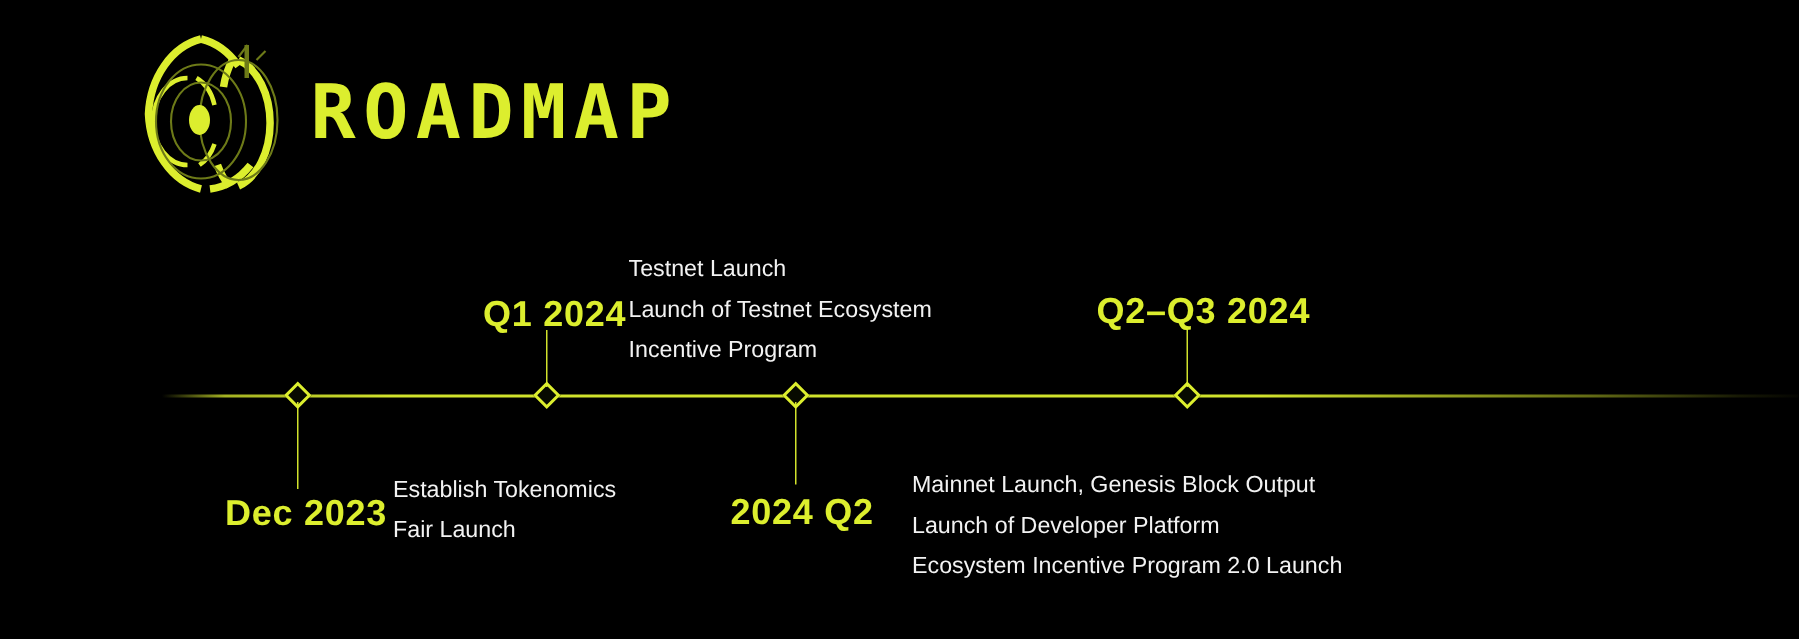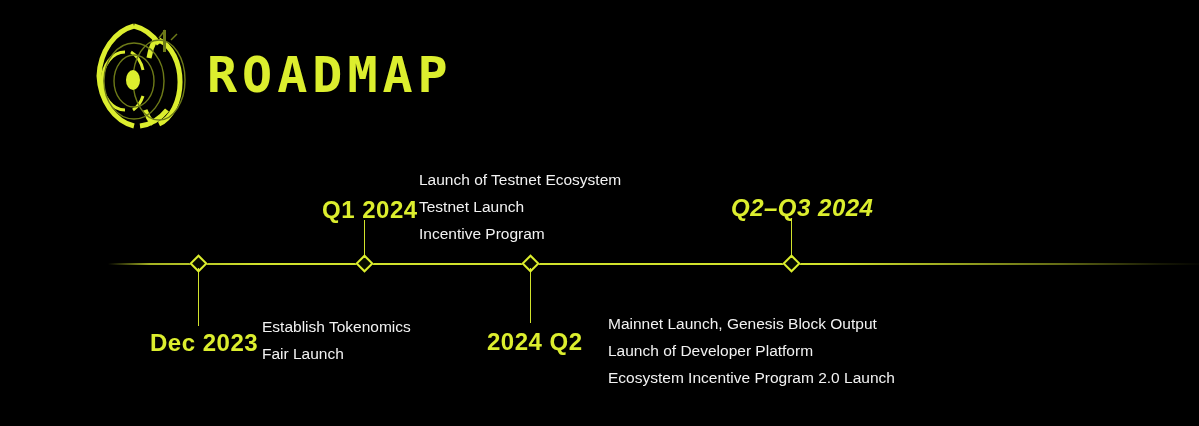--- a/index.html
+++ b/index.html
@@ -163,39 +163,39 @@
         <span class="desc-line">Establish Tokenomics</span>
         <span class="desc-line">Fair Launch</span>
       </div>
     </div>
 
     <div class="milestone">
       <div class="marker" style="left:358px; top:257px;"></div>
       <div class="stem" style="left:364px; top:220px; height:38px;"></div>
       <div class="period-label" style="left:322px; top:196px;">Q1  2024</div>
       <div class="desc-block" style="left:419px; top:166px;">
+        <span class="desc-line">Testnet Launch</span>
         <span class="desc-line">Launch of Testnet Ecosystem</span>
-        <span class="desc-line">Testnet Launch</span>
         <span class="desc-line">Incentive Program</span>
       </div>
     </div>
 
     <div class="milestone">
       <div class="marker" style="left:524px; top:257px;"></div>
       <div class="stem" style="left:530px; top:268px; height:55px;"></div>
       <div class="period-label" style="left:487px; top:328px;">2024 Q2</div>
       <div class="desc-block" style="left:608px; top:298px;margin-top:12px;">
         <span class="desc-line">Mainnet Launch, Genesis Block Output</span>
         <span class="desc-line">Launch of Developer Platform</span>
         <span class="desc-line">Ecosystem Incentive Program 2.0 Launch</span>
       </div>
     </div>
 
     <div class="milestone">
       <div class="marker" style="left:785px; top:257px;"></div>
       <div class="stem" style="left:791px; top:218px; height:40px;"></div>
-      <div class="period-label" style="left:731px; top:194px;font-style:italic;">Q2–Q3 2024</div>
+      <div class="period-label" style="left:731px; top:194px;">Q2–Q3 2024</div>
       <div class="desc-block" style="left:868px; top:184px;">
       </div>
     </div>
 
   </div>
 </div>
 
 </body></html>

